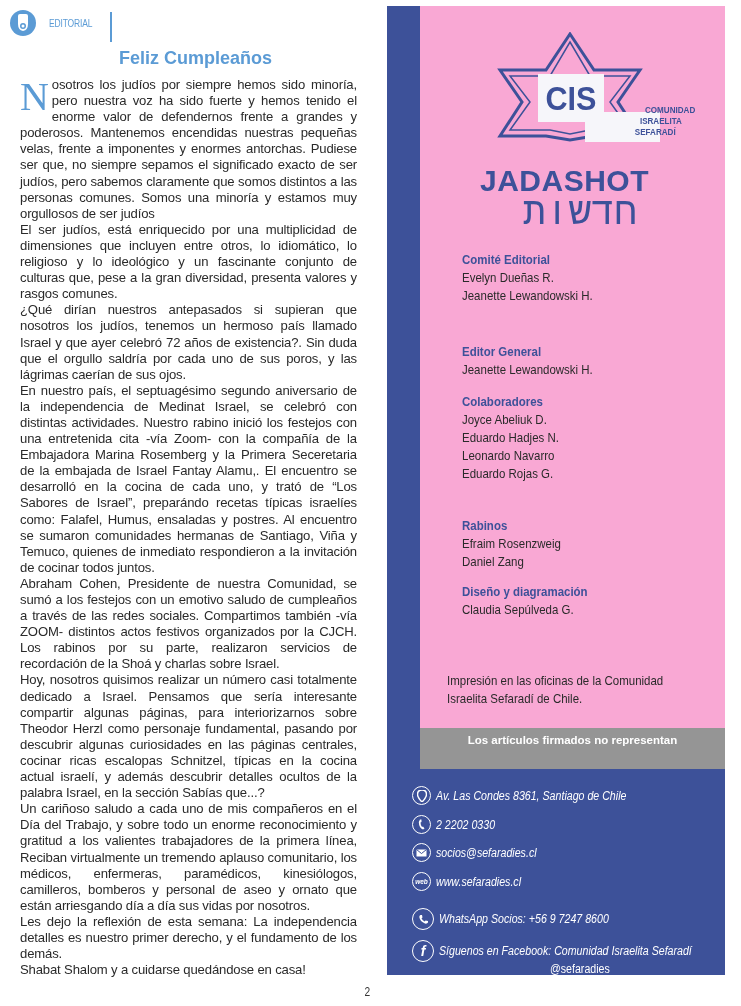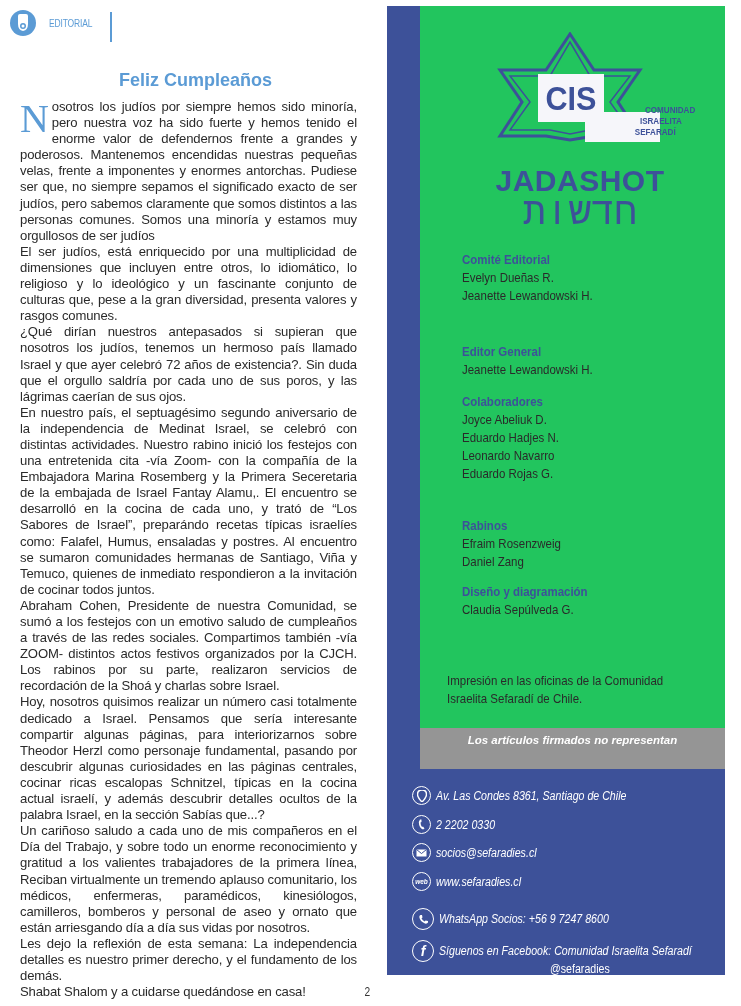--- a/index.html
+++ b/index.html
@@ -7,45 +7,45 @@
   body { position: relative; font-family: "Liberation Sans", sans-serif; color: #2a2a2a; }
 
   
   .section-tag { position: absolute; left: 10px; top: 8px; height: 30px; display: flex; align-items: center; }
   .section-icon { width: 26px; height: 26px; border-radius: 50%; background: #5b9bd5; position: relative; }
   .section-icon svg { position: absolute; left: 0; top: 0; }
   .section-label { font-family: "Liberation Sans", sans-serif; font-size: 10px; color: #5b9bd5; margin-left: 13px; letter-spacing: -0.2px; transform: scaleX(0.85); transform-origin: left center; }
   .section-rule { position: absolute; left: 100px; top: 4px; width: 2px; height: 30px; background: #5b9bd5; }
 
   
-  .article { position: absolute; left: 20px; top: 48px; width: 337px; margin-top: 22px; }
+  .article { position: absolute; left: 20px; top: 48px; width: 337px; }
   .article-title { text-align: center; font-size: 18px; font-weight: bold; color: #5b9bd5; margin-bottom: 8px; margin-left: 14px; }
   .article-body { font-size: 13.1px; line-height: 16.1px; color: #2a2a2a; text-align: justify; font-family: "Liberation Sans", sans-serif; letter-spacing: -0.15px; }
   .article-body p { margin: 0; }
   .dropcap { float: left; font-family: "Liberation Serif", serif; font-size: 40px; line-height: 30px; color: #5b9bd5; margin: 3px 3px 0 0; padding-top: 2px; }
 
   .page-number { position: absolute; left: 364px; top: 985px; font-size: 12px; color: #333; transform: scaleX(0.85); }
 
   
   .panel { position: absolute; left: 387px; top: 6px; width: 338px; height: 969px; background: #3d5199; }
-  .panel-light { position: absolute; left: 33px; top: 0; width: 305px; height: 722px; background: #22c55e; }
+  .panel-light { position: absolute; left: 33px; top: 0; width: 305px; height: 722px; background: #f9a8d4; }
   .logo { position: absolute; left: 70px; top: 26px; width: 170px; height: 110px; }
   .logo-text { position: absolute; left: 155px; top: 72px; font-size: 9.5px; font-weight: bold; color: #3d5199; line-height: 11px; transform: scaleX(0.85); transform-origin: left top; }
   .logo-text span { display: block; }
-  .jadashot { position: absolute; left: 60px; top: 158px; width: 200px; text-align: center; font-size: 30px; font-weight: bold; color: #3d5199; letter-spacing: 0.5px; }
+  .jadashot { position: absolute; left: 60px; top: 158px; width: 200px; text-align: left; font-size: 30px; font-weight: bold; color: #3d5199; letter-spacing: 0.5px; }
   .hebrew { position: absolute; left: 60px; top: 188px; width: 200px; text-align: center; font-size: 38px; color: #3d5199; font-family: Liberation Mono, monospace; line-height: 40px; }
 
   .credits { position: absolute; left: 60px; top: 245px; width: 270px; }
   .credit-group { position: absolute; left: 15px; }
   .credit-title { font-size: 13.5px; font-weight: bold; color: #3d5199; line-height: 18px; transform: scaleX(0.85); transform-origin: left top; white-space: nowrap; }
   .credit-name { font-size: 13.5px; color: #2a2a2a; line-height: 18px; transform: scaleX(0.85); transform-origin: left top; white-space: nowrap; }
 
   .impresion { position: absolute; left: 60px; top: 666px; width: 300px; font-size: 13.5px; line-height: 18px; color: #2a2a2a; transform: scaleX(0.85); transform-origin: left top; }
 
-  .disclaimer { position: absolute; left: 33px; top: 722px; width: 305px; height: 41px; background: #959595; color: #ffffff; font-size: 11.5px; font-weight: bold; text-align: center; line-height: 16px; padding-top: 4px; font-style: italic; }
+  .disclaimer { position: absolute; left: 33px; top: 722px; width: 305px; height: 41px; background: #959595; color: #ffffff; font-size: 11.5px; font-weight: bold; text-align: center; line-height: 16px; padding-top: 4px; }
 
   .contacts { position: absolute; left: 25px; top: 780px; width: 310px; }
   .contact { position: absolute; left: 0; display: flex; align-items: center; white-space: nowrap; font-style: italic; }
   .contact-icon { width: 19px; height: 19px; border: 1.6px solid #ffffff; border-radius: 50%; display: flex; align-items: center; justify-content: center; color: #fff; font-size: 10px; font-weight: bold; flex-shrink: 0; }
   .contact-icon.big { width: 22px; height: 22px; font-size: 14px; }
   .contact-text { color: #ffffff; font-size: 12.5px; margin-left: 5px; transform: scaleX(0.85); transform-origin: left center; }
   .fb-handle { position: absolute; left: 138px; top: 176px; color: #ffffff; font-size: 12.5px; transform: scaleX(0.85); transform-origin: left center; white-space: nowrap; }
 </style>
 </head>
 <body>

